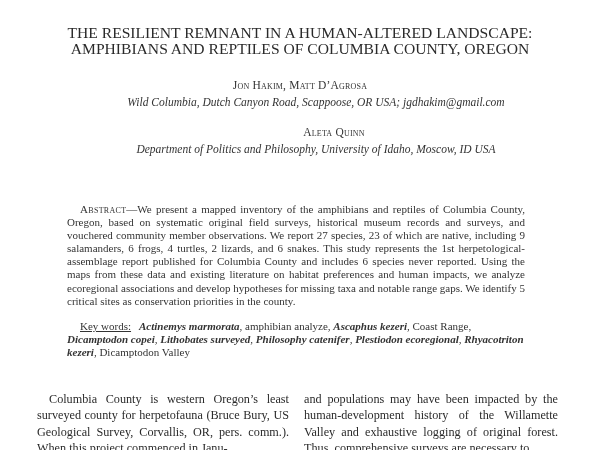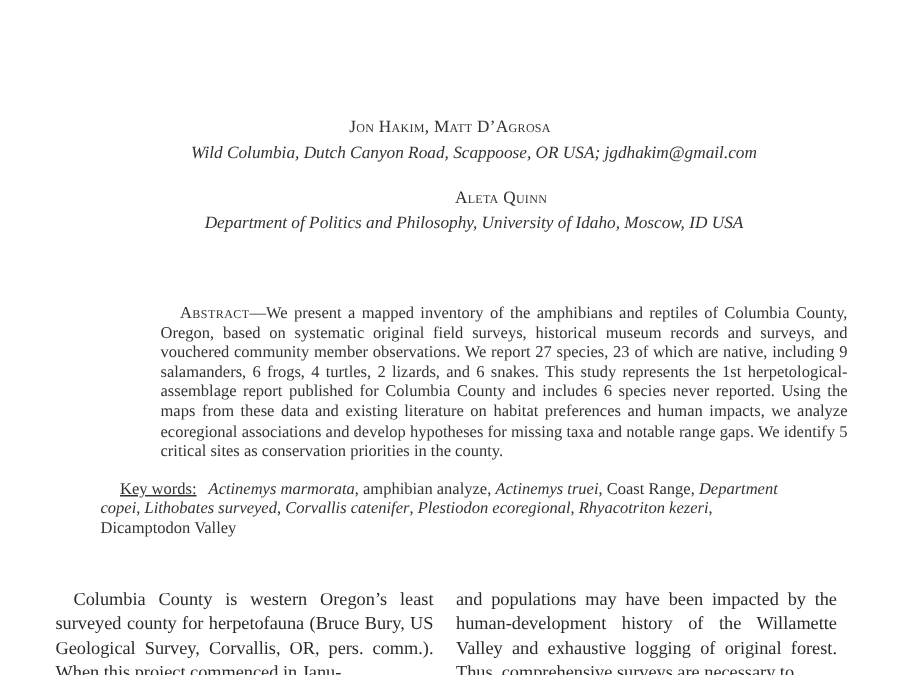--- a/index.html
+++ b/index.html
@@ -19,46 +19,47 @@
     font-size: 11.5px; color: #333; font-variant: small-caps; letter-spacing: 0.2px;
   }
   .affil {
     position: absolute; left: 16px; width: 600px; text-align: center;
     font-size: 11.5px; font-style: italic; color: #333;
   }
   .abstract {
     position: absolute; left: 67px; width: 458px; top: 203px;
     font-size: 11px; line-height: 13.1px; text-align: justify; color: #333;
     text-indent: 13px;
-    margin-left: 40px;
   }
   .abstract .label { font-variant: small-caps; letter-spacing: 0.3px; }
   .keywords {
     position: absolute; left: 67px; width: 458px; top: 320px;
     font-size: 11px; line-height: 13.1px; color: #333; text-indent: 13px;
   }
   .keywords .kw-label { margin-right: 8px; text-decoration: underline; }
-  .keywords i { font-style: italic; }
+  .keywords i { font-style: italic; font-weight: bold; }
   .col {
     position: absolute; top: 391px; font-size: 12.2px; line-height: 16.4px;
     text-align: justify; color: #2a2a2a;
   }
   .col-left { left: 37px; width: 252px; text-indent: 12px; }
   .col-right { left: 304px; width: 254px; }
 </style>
 </head>
 <body>
 
 <div class="title">
+  <div>THE RESILIENT REMNANT IN A HUMAN-ALTERED LANDSCAPE:</div>
+  <div>AMPHIBIANS AND REPTILES OF COLUMBIA COUNTY, OREGON</div>
 </div>
 
 <div class="authors" style="top:79px;">Jon Hakim, Matt D’Agrosa</div>
 <div class="affil" style="top:96px;">Wild Columbia, Dutch Canyon Road, Scappoose, OR USA; jgdhakim@gmail.com</div>
 
 <div class="authors" style="top:126px;margin-left:34px;">Aleta Quinn</div>
 <div class="affil" style="top:143px;">Department of Politics and Philosophy, University of Idaho, Moscow, ID USA</div>
 
 <div class="abstract"><span class="label">Abstract</span><span>—</span><span>We present a mapped inventory of the amphibians and reptiles of Columbia County, Oregon, based on systematic original field surveys, historical museum records and surveys, and vouchered community member observations. We report 27 species, 23 of which are native, including 9 salamanders, 6 frogs, 4 turtles, 2 lizards, and 6 snakes. This study represents the 1st herpetological-assemblage report published for Columbia County and includes 6 species never reported. Using the maps from these data and existing literature on habitat preferences and human impacts, we analyze ecoregional associations and develop hypotheses for missing taxa and notable range gaps. We identify 5 critical sites as conservation priorities in the county.</span></div>
 
-<div class="keywords"><span class="kw-label">Key words:</span><i>Actinemys marmorata</i>, <span>amphibian analyze</span>, <i>Actinemys truei</i>, <span>Coast Range</span>, <i>Department copei</i>, <i>Lithobates surveyed</i>, <i>Corvallis catenifer</i>, <i>Plestiodon ecoregional</i>, <i>Rhyacotriton kezeri</i>, <span>Dicamptodon Valley</span></div>
+<div class="keywords"><span class="kw-label">Key words:</span><i>Actinemys marmorata</i>, <span>amphibian analyze</span>, <i>Ascaphus kezeri</i>, <span>Coast Range</span>, <i>Dicamptodon copei</i>, <i>Lithobates surveyed</i>, <i>Philosophy catenifer</i>, <i>Plestiodon ecoregional</i>, <i>Rhyacotriton kezeri</i>, <span>Dicamptodon Valley</span></div>
 
 <div class="col col-left">Columbia County is western Oregon’s least surveyed county for herpetofauna (Bruce Bury, US Geological Survey, Corvallis, OR, pers. comm.). When this project commenced in Janu-</div>
 <div class="col col-right">and populations may have been impacted by the human-development history of the Willamette Valley and exhaustive logging of original forest. Thus, comprehensive surveys are necessary to</div>
 
 </body></html>

